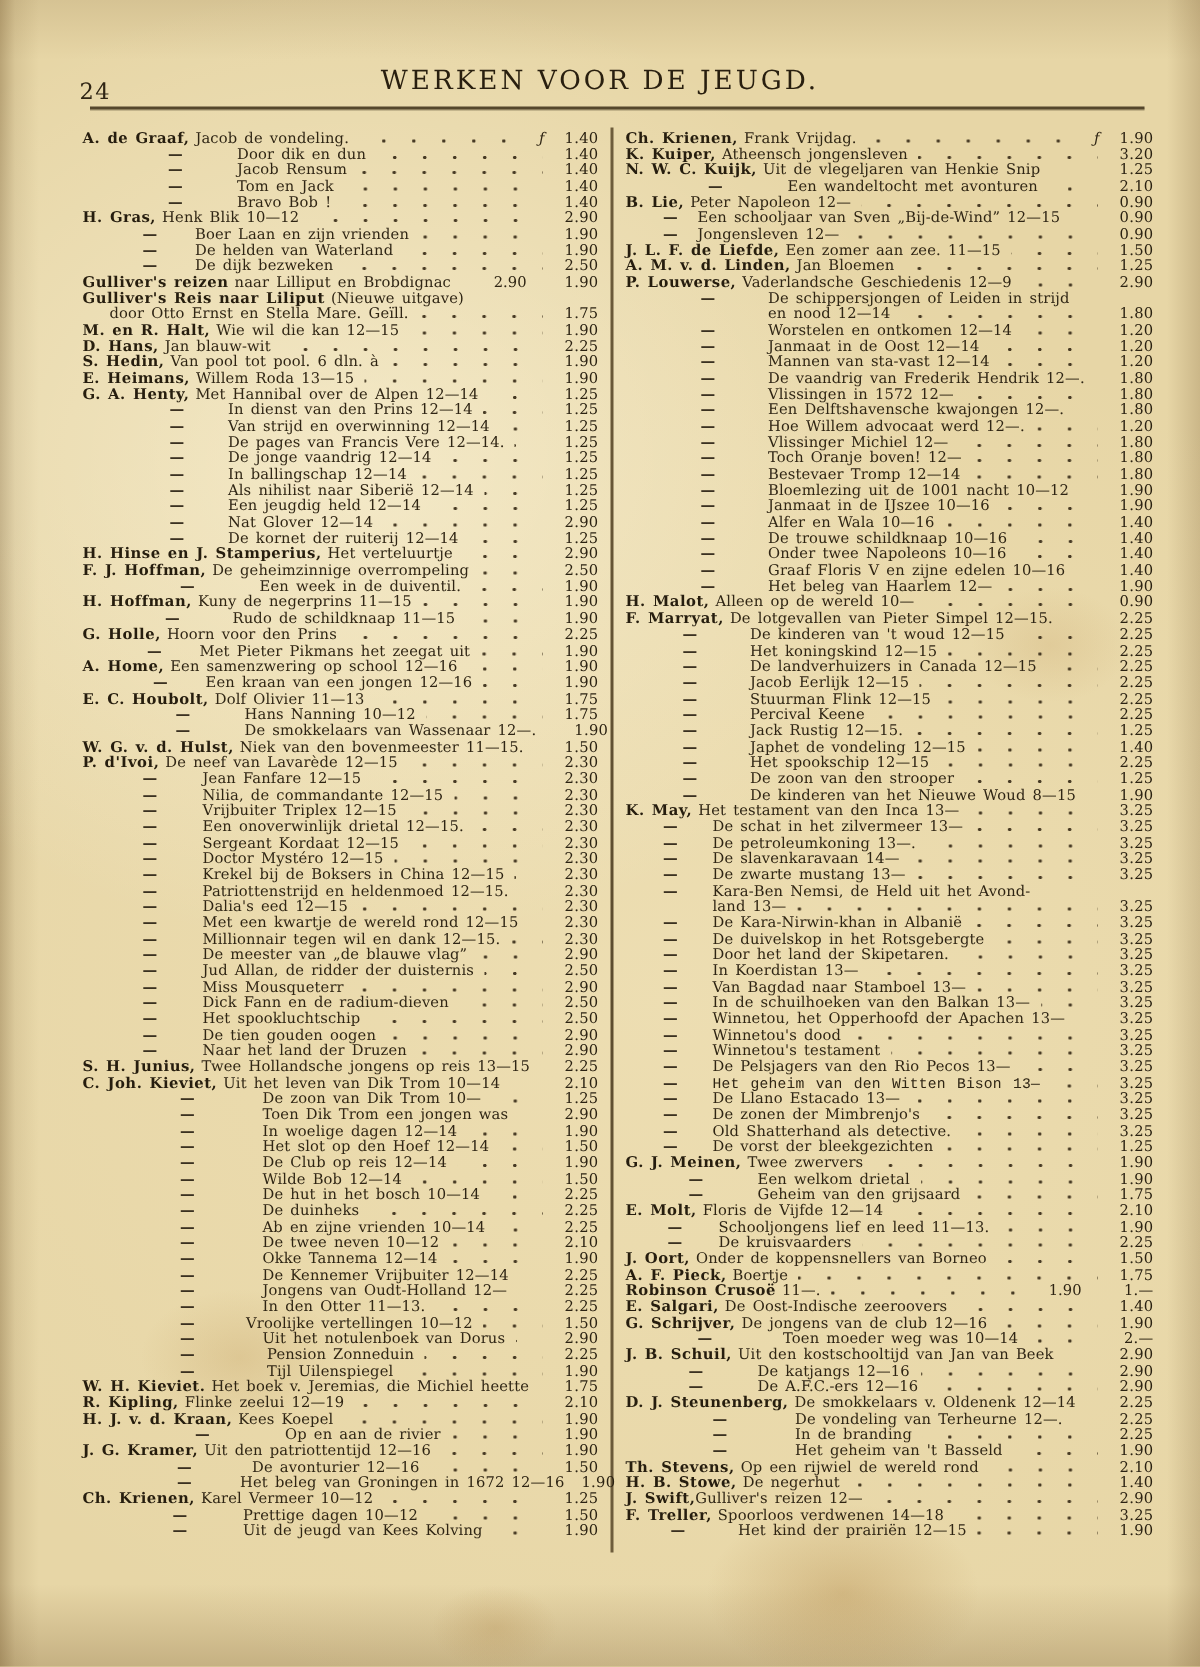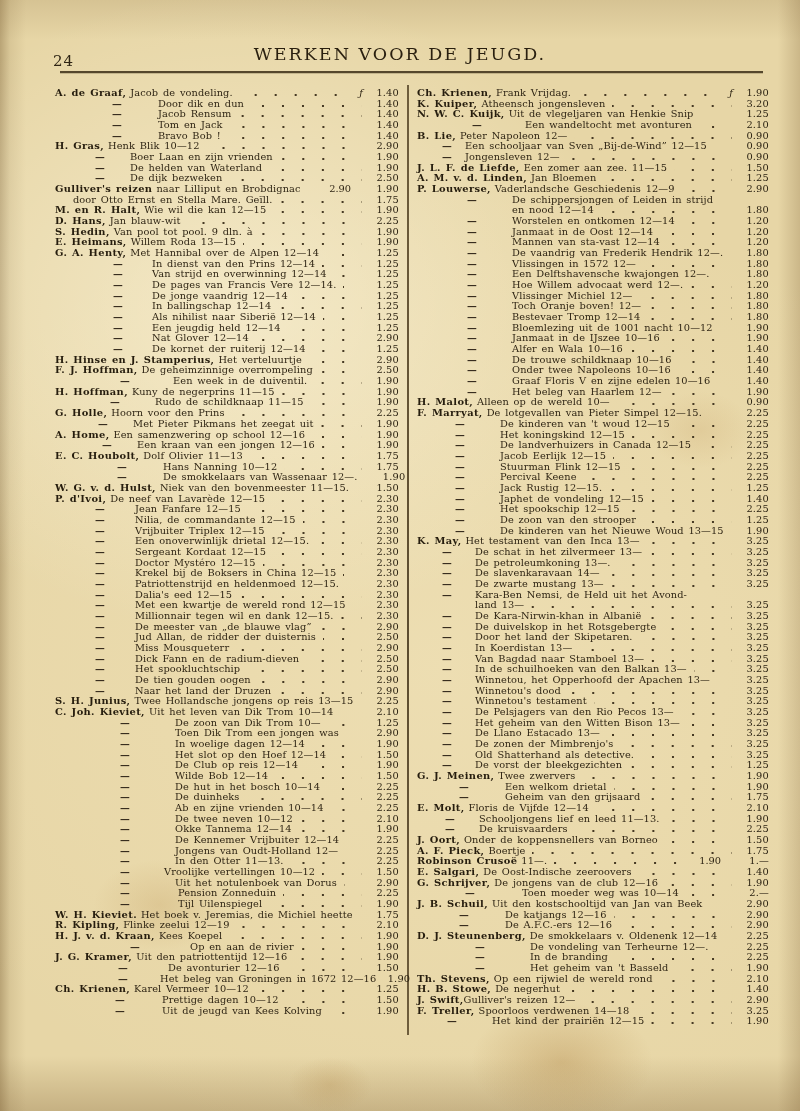--- a/index.html
+++ b/index.html
@@ -103,39 +103,44 @@
       <span class="price">2.50</span>
     </div>
     <div class="row">
       <span class="author">Gulliver's reizen</span>
       <span class="title" style="margin-left: 4px;">naar Lilliput en Brobdignac</span>
       <div class="sp"></div>
       <span class="extra">2.90</span>
       <span class="price">1.90</span>
     </div>
     <div class="row">
+      <span class="author">Gulliver's Reis naar Liliput</span>
+      <span class="title" style="margin-left: 4px;">(Nieuwe uitgave)</span>
+      <div class="sp"></div>
+    </div>
+    <div class="row">
       <span class="title" style="margin-left: 18px;">door Otto Ernst en Stella Mare. Geïll.</span>
       <div class="lead"></div>
       <span class="price">1.75</span>
     </div>
     <div class="row">
       <span class="author">M. en R. Halt,</span>
       <span class="title" style="margin-left: 4px;">Wie wil die kan 12—15</span>
       <div class="lead"></div>
       <span class="price">1.90</span>
     </div>
     <div class="row">
       <span class="author">D. Hans,</span>
       <span class="title" style="margin-left: 4px;">Jan blauw-wit</span>
       <div class="lead"></div>
       <span class="price">2.25</span>
     </div>
     <div class="row">
       <span class="author">S. Hedin,</span>
-      <span class="title" style="margin-left: 4px;">Van pool tot pool. 9 dln. à</span>
+      <span class="title" style="margin-left: 4px;">Van pool tot pool. 6 dln. à</span>
       <div class="lead"></div>
       <span class="price">1.90</span>
     </div>
     <div class="row">
       <span class="author">E. Heimans,</span>
       <span class="title" style="margin-left: 4px;">Willem Roda 13—15</span>
       <div class="lead"></div>
       <span class="price">1.90</span>
     </div>
     <div class="row">
@@ -812,21 +817,21 @@
       <span class="price">2.25</span>
     </div>
     <div class="row">
       <span class="dash" style="margin-left: 38px;">—</span>
       <span class="title" style="margin-left: 33px;">De zoon van den strooper</span>
       <div class="lead"></div>
       <span class="price">1.25</span>
     </div>
     <div class="row">
       <span class="dash" style="margin-left: 38px;">—</span>
-      <span class="title" style="margin-left: 33px;">De kinderen van het Nieuwe Woud 13—15</span>
+      <span class="title" style="margin-left: 33px;">De kinderen van het Nieuwe Woud 8—15</span>
       <div class="sp"></div>
       <span class="price">1.90</span>
     </div>
     <div class="row">
       <span class="author">K. May,</span>
       <span class="title" style="margin-left: 4px;">Het testament van den Inca 13—</span>
       <div class="lead"></div>
       <span class="price">3.25</span>
     </div>
     <div class="row">
@@ -918,21 +923,21 @@
       <span class="price">3.25</span>
     </div>
     <div class="row">
       <span class="dash" style="margin-left: 25px;">—</span>
       <span class="title" style="margin-left: 21px;">De Pelsjagers van den Rio Pecos 13—</span>
       <div class="lead"></div>
       <span class="price">3.25</span>
     </div>
     <div class="row">
       <span class="dash" style="margin-left: 25px;">—</span>
-      <span class="title" style="margin-left: 21px;">Het geheim van den Witten Bison 13—</span>
+      <span class="title" style="margin-left: 21px; font-family: Liberation Mono, monospace;">Het geheim van den Witten Bison 13—</span>
       <div class="lead"></div>
       <span class="price">3.25</span>
     </div>
     <div class="row">
       <span class="dash" style="margin-left: 25px;">—</span>
       <span class="title" style="margin-left: 21px;">De Llano Estacado 13—</span>
       <div class="lead"></div>
       <span class="price">3.25</span>
     </div>
     <div class="row">

